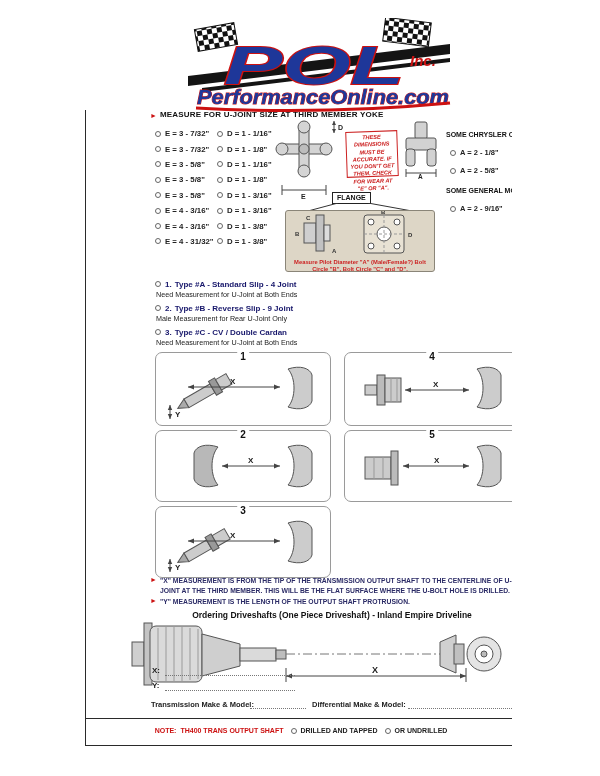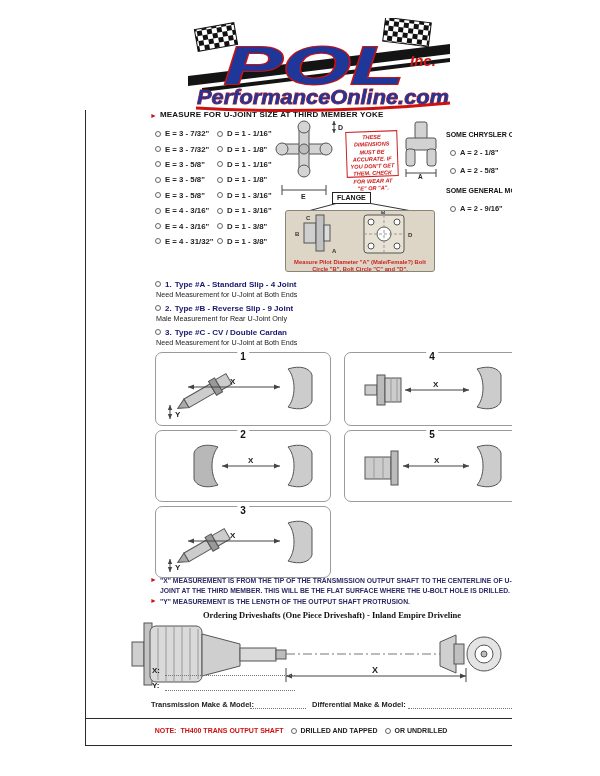--- a/index.html
+++ b/index.html
@@ -337,21 +337,21 @@
 
   <div class="note-row" style="left:150px; top:576px; width:378px;">
     <span class="arrow">►</span>
     <span class="note-text">"X" MEASUREMENT IS FROM THE TIP OF THE TRANSMISSION OUTPUT SHAFT TO THE CENTERLINE OF U-JOINT AT THE THIRD MEMBER. THIS WILL BE THE FLAT SURFACE WHERE THE U-BOLT HOLE IS DRILLED.</span>
   </div>
   <div class="note-row" style="left:150px; top:597px; width:378px;">
     <span class="arrow">►</span>
     <span class="note-text">"Y" MEASUREMENT IS THE LENGTH OF THE OUTPUT SHAFT PROTRUSION.</span>
   </div>
 
-  <div class="abs ordering-title" style="left:152px; top:610px; width:360px;font-family:Liberation Serif, serif;">Ordering Driveshafts (One Piece Driveshaft) - Inland Empire Driveline</div>
+  <div class="abs ordering-title" style="left:152px; top:610px; width:360px;">Ordering Driveshafts (One Piece Driveshaft) - Inland Empire Driveline</div>
 
   <svg class="abs" style="left:88px; top:620px;" width="432" height="72" viewBox="0 0 432 72">
     <g stroke="#555" stroke-width="1">
       <rect x="44" y="22" width="12" height="24" fill="#cfcfcf"></rect>
       <rect x="56" y="3" width="8" height="62" fill="#c4c4c4"></rect>
       <rect x="62" y="6" width="52" height="56" rx="6" fill="#dadada"></rect>
       <line x1="70" y1="8" x2="70" y2="60" stroke="#9a9a9a"></line>
       <line x1="78" y1="7" x2="78" y2="61" stroke="#9a9a9a"></line>
       <line x1="86" y1="6" x2="86" y2="62" stroke="#9a9a9a"></line>
       <line x1="94" y1="7" x2="94" y2="61" stroke="#9a9a9a"></line>

